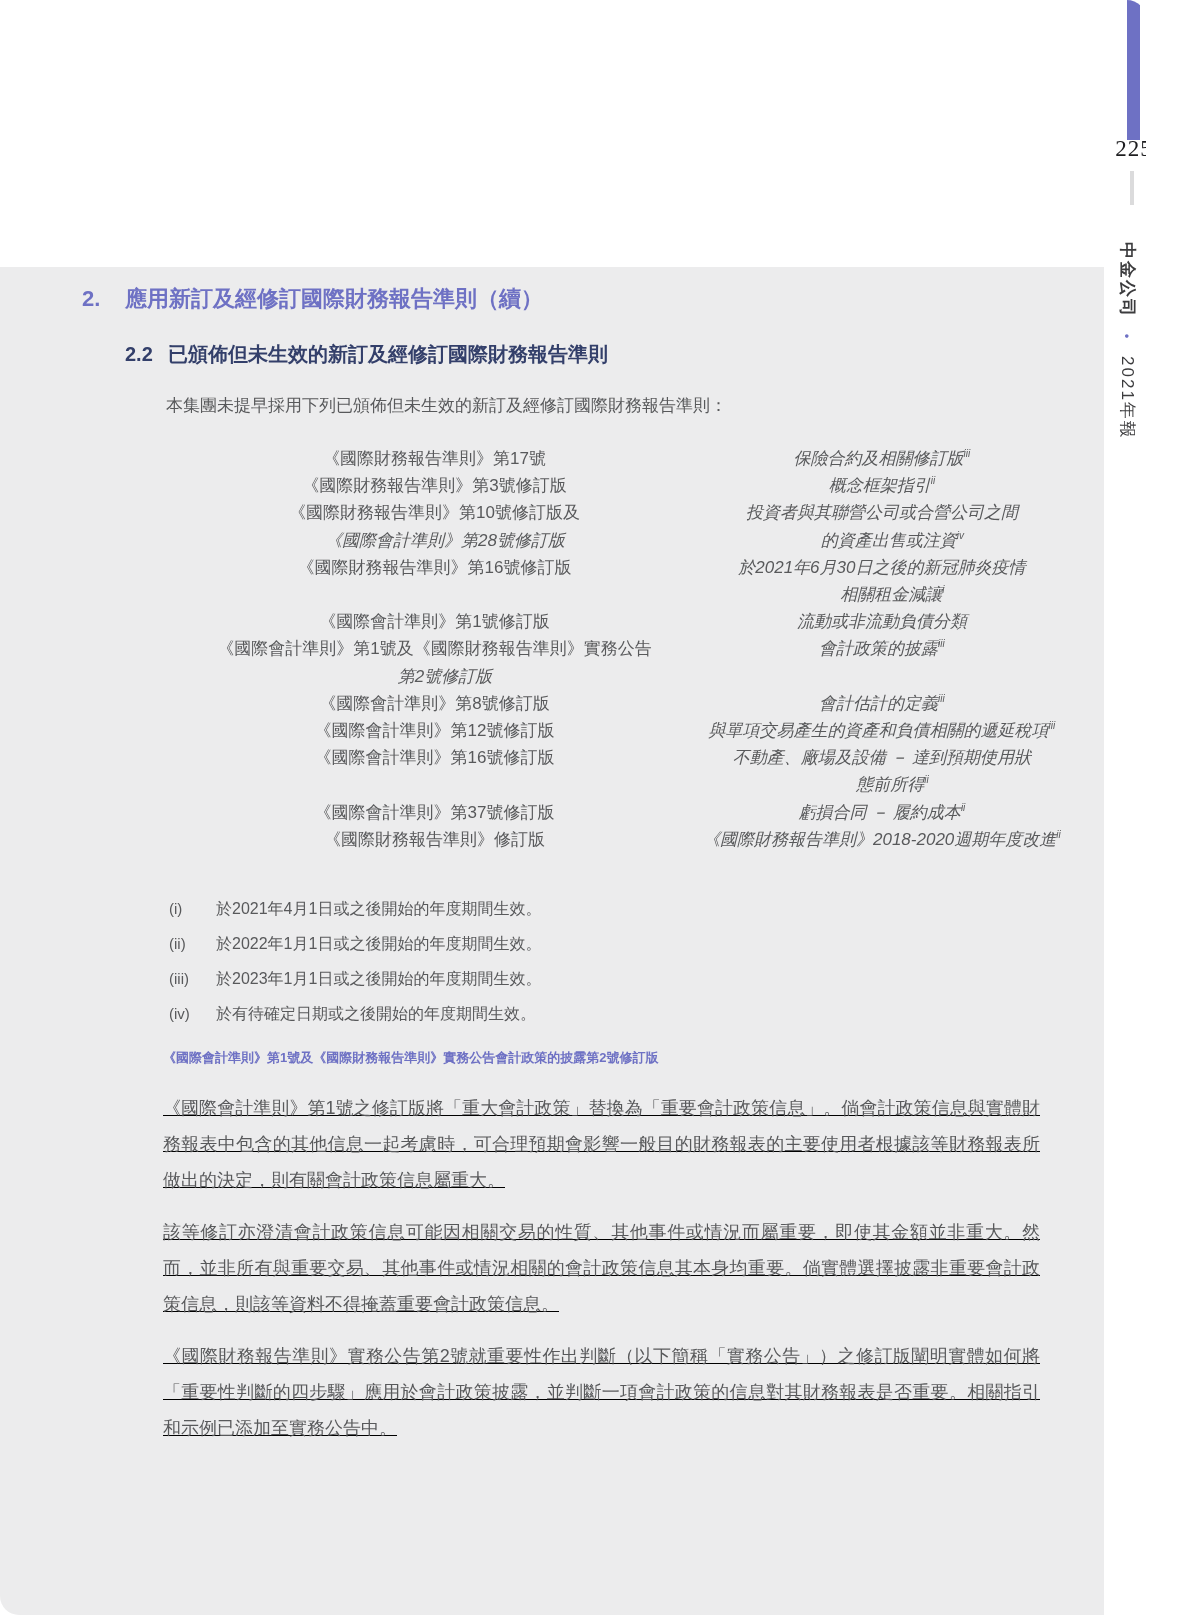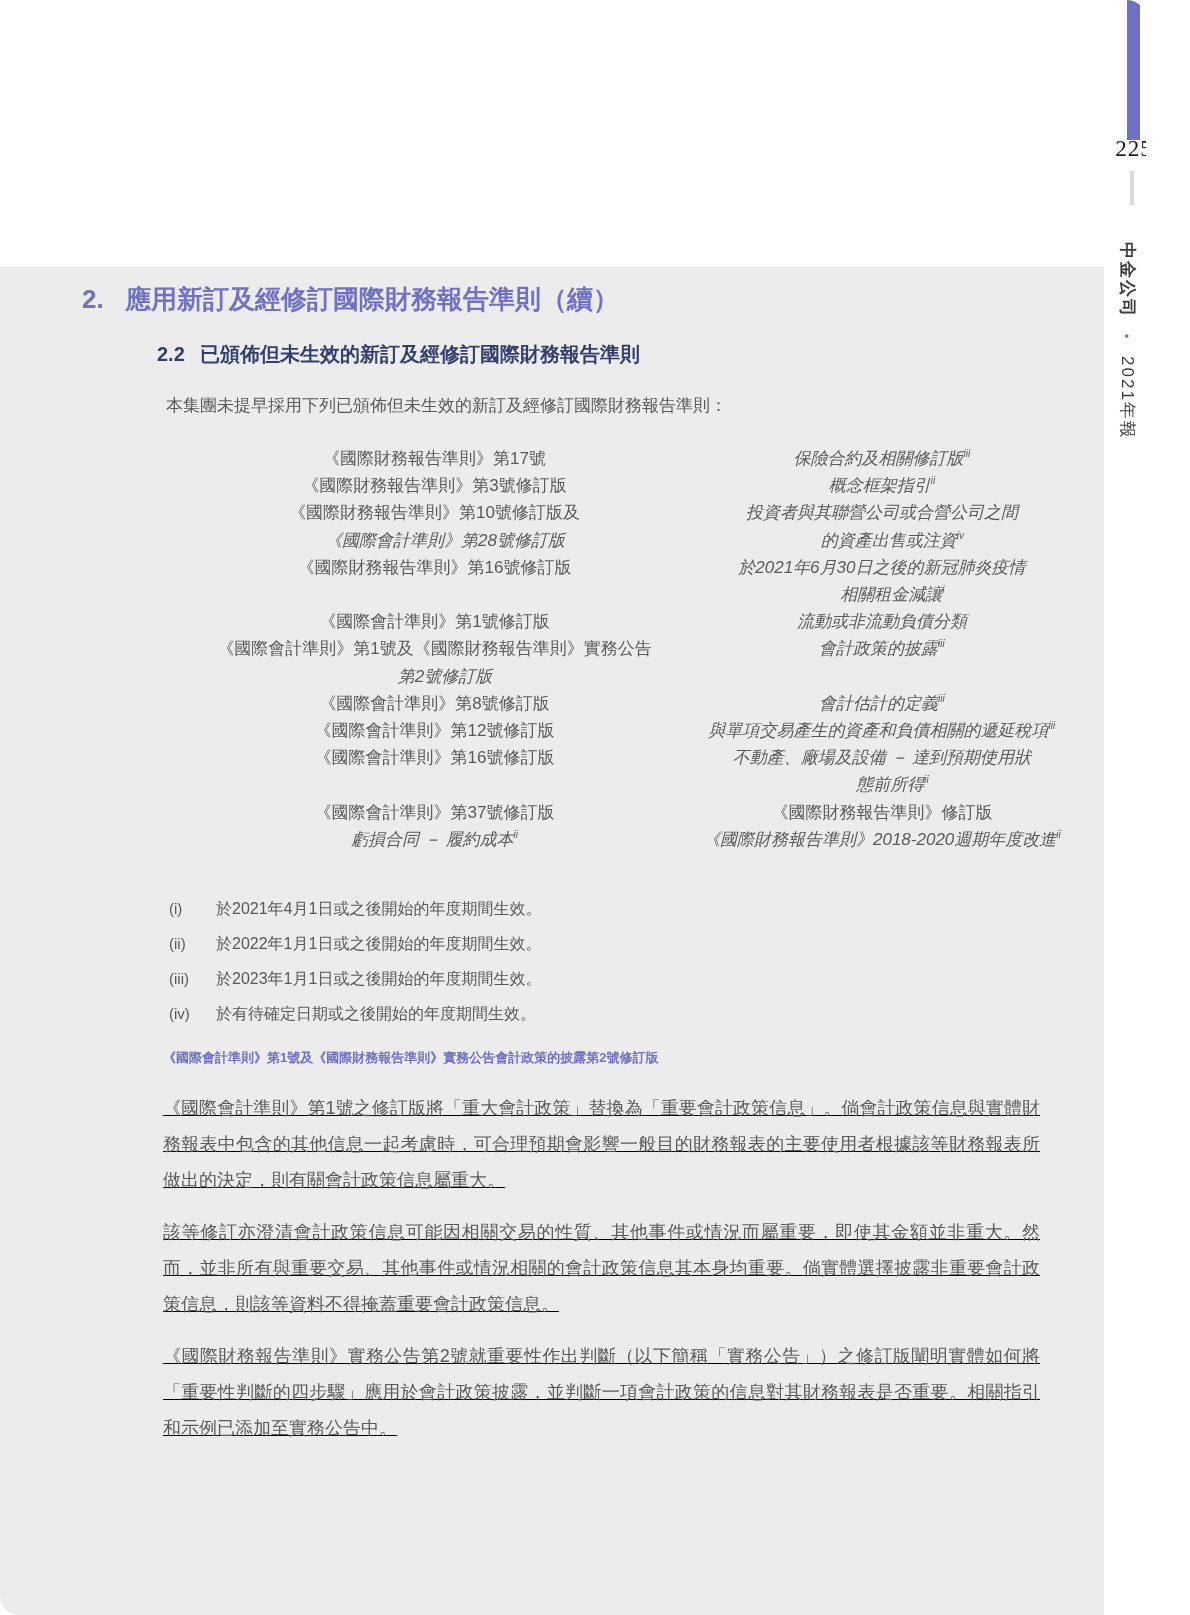--- a/index.html
+++ b/index.html
@@ -17,24 +17,24 @@
   .vertical-meta {
     position:absolute; left:1139px; top:242px; transform:rotate(90deg); transform-origin:top left;
     white-space:nowrap; font-size:17px; color:#3c3c3e; letter-spacing:2px;
   }
   .vertical-meta .company { font-weight:bold; }
   .vertical-meta .dot { color:var(--accent,#6B6FC5); font-size:13px; margin:0 9px; }
 
   
   .panel { position:absolute; left:0; top:267px; width:1104px; height:1348px; background:var(--panel,#ececed); }
 
-  .h1-row { margin:19px 0 0 82px; color:var(--accent,#6E71C4); font-weight:bold; font-size:26px; line-height:26px; }
+  .h1-row { margin:19px 0 0 82px; color:var(--accent,#6E71C4); font-weight:bold; font-size:22px; line-height:26px; }
   .h1-num { display:inline-block; width:43px; }
   .h2-row { margin:30px 0 0 125px; color:var(--headingDark,#333F6A); font-weight:bold; font-size:20px; line-height:24px; }
-  .h2-num { display:inline-block; width:43px;margin-left:32px; }
+  .h2-num { display:inline-block; width:43px; }
   .intro { margin:29px 0 0 166px; font-size:17px; line-height:22px; color:var(--body,#58595B); }
 
   .standards {
     margin:28px 0 0 166px; width:880px;
     display:grid; grid-template-columns:537px 1fr;
     font-size:17px; line-height:27.2px; color:var(--body,#58595B);
   }
   .standards .cell { white-space:nowrap;text-align:center; }
   .standards .cell.indent { padding-left:21px;font-style:italic; }
   .standards .desc { font-style:italic; }
@@ -101,22 +101,22 @@
         <div class="cell desc"><span></span></div>
         <div class="cell name">《國際會計準則》第8號修訂版</div>
         <div class="cell desc"><span>會計估計的定義</span><sup>iii</sup></div>
         <div class="cell name">《國際會計準則》第12號修訂版</div>
         <div class="cell desc"><span>與單項交易產生的資產和負債相關的遞延稅項</span><sup>iii</sup></div>
         <div class="cell name">《國際會計準則》第16號修訂版</div>
         <div class="cell desc"><span>不動產、廠場及設備 － 達到預期使用狀</span></div>
         <div class="cell name"></div>
         <div class="cell desc indent"><span>態前所得</span><sup>ii</sup></div>
         <div class="cell name">《國際會計準則》第37號修訂版</div>
+        <div class="cell desc"><span>虧損合同 － 履約成本</span><sup>ii</sup></div>
         <div class="cell name">《國際財務報告準則》修訂版</div>
-        <div class="cell desc"><span>虧損合同 － 履約成本</span><sup>ii</sup></div>
         <div class="cell desc"><span>《國際財務報告準則》2018-2020週期年度改進</span><sup>ii</sup></div>
       </div>
 
     <div class="footnotes" id="footnotes">
         <div class="footnote">
           <span class="fn-label">(i)</span>
           <span class="fn-text">於2021年4月1日或之後開始的年度期間生效。</span>
         </div>
         <div class="footnote">
           <span class="fn-label">(ii)</span>

